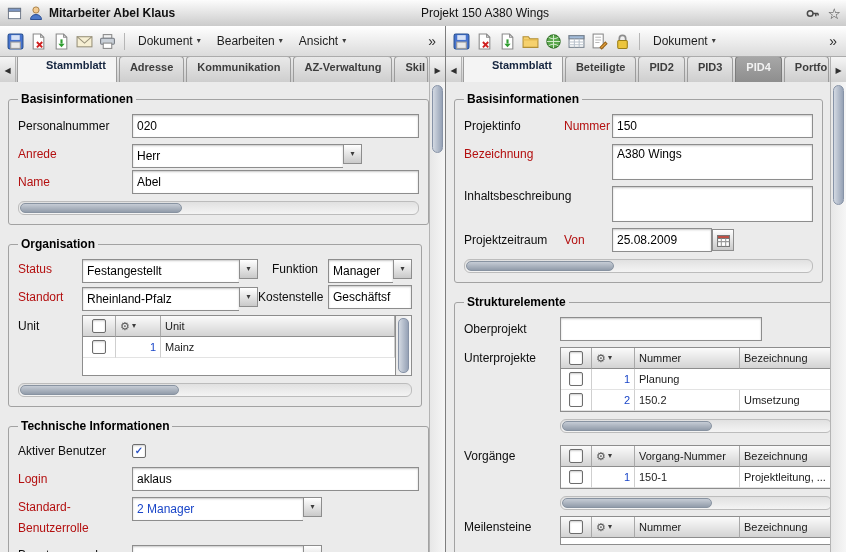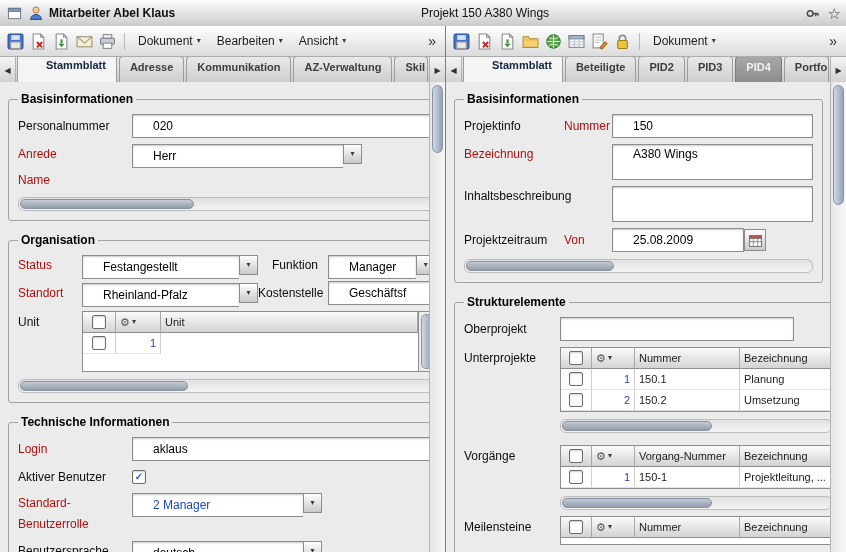--- a/index.html
+++ b/index.html
@@ -49,21 +49,21 @@
     background:linear-gradient(#e1e1e1,#f4f4f4);}
   .hthumb{position:absolute;top:1px;bottom:1px;left:1px;border-radius:5px;
     background:linear-gradient(#c6ccd5,#929caa);border:1px solid #8893a1;}
   
   fieldset.group{border:1px solid #a2a2a2;border-radius:3px;margin:0 4px 12px 2px;padding:2px 9px 9px;}
   fieldset.group legend{font-weight:bold;font-size:12px;color:#000;padding:0 3px;}
   .frow{display:flex;align-items:center;margin:6px 0;min-height:20px;}
   .frow.top{align-items:flex-start;}
   .lbl{flex:0 0 auto;color:#0d0d0d;line-height:15px;}
   .lbl.red{color:#b30f0f;}
-  .inp{background:#fff;border:1px solid #8d8d8d;height:20px;font-size:12px;padding:1px 20px;
+  .inp{background:#fff;border:1px solid #8d8d8d;height:20px;font-size:12px;padding:1px 4px;
     box-shadow:inset 0 1px 2px rgba(0,0,0,.22);color:#000;display:flex;align-items:center;
     overflow:hidden;white-space:nowrap;}
   .inp.tall{height:31px;align-items:flex-start;padding-top:2px;}
   .combo{display:flex;align-items:stretch;height:20px;}
   .combo .inp{flex:1;min-width:0;height:20px;border-right:none;}
   .cbtn{flex:0 0 auto;width:17px;background:linear-gradient(#ffffff,#c9c9c9);border:1px solid #8d8d8d;
     display:flex;align-items:center;justify-content:center;}
   .blue{color:#1a46c8;}
   .checkbox{width:12px;height:12px;background:#fff;border:1px solid #6d6d6d;border-radius:2px;
     box-shadow:inset 0 1px 2px rgba(0,0,0,.2);display:flex;align-items:center;justify-content:center;
@@ -189,20 +189,21 @@
           <span class="lbl red" style="width:114px">Anrede</span>
           <span class="combo" style="width:230px">
             <span class="inp">Herr</span>
             <span class="cbtn">
                 <span class="caret">▾</span>
               </span>
           </span>
         </div>
         <div class="frow">
           <span class="lbl red" style="width:114px">Name</span>
+          <span class="inp" style="width:277px">Abel</span>
         </div>
         <div class="hscroll">
             <div class="hthumb" style="width:40%"></div>
           </div>
       </fieldset>
 
       <fieldset class="group">
         <legend>Organisation</legend>
         <div class="frow">
           <span class="lbl red" style="width:64px">Status</span>
@@ -243,44 +244,45 @@
                     <span class="gear">⚙</span>
                     <span class="caret">▾</span>
                   </span>
                 <span class="gcell" style="flex:1">Unit</span>
               </div>
               <div class="grow">
                 <span class="gcell" style="width:24px;justify-content:center">
                     <span class="checkbox"></span>
                   </span>
                 <span class="gcell gnum" style="width:36px">1</span>
+                <span class="gcell" style="flex:1">Mainz</span>
               </div>
               <div class="gfill" style="height:17px"></div>
             </div>
             <div class="gvs">
                 <div class="gvthumb"></div>
               </div>
           </div>
         </div>
         <div class="hscroll">
             <div class="hthumb" style="width:40%"></div>
           </div>
       </fieldset>
 
       <fieldset class="group">
         <legend>Technische Informationen</legend>
         <div class="frow">
-          <span class="lbl red" style="width:114px">Login</span>
-          <span class="inp" style="width:277px">aklaus</span>
-        </div>
-        <div class="frow">
           <span class="lbl" style="width:114px">Aktiver Benutzer</span>
           <span class="checkbox">
               <span>✓</span>
             </span>
+        </div>
+        <div class="frow">
+          <span class="lbl red" style="width:114px">Login</span>
+          <span class="inp" style="width:277px">aklaus</span>
         </div>
         <div class="frow top" style="min-height:38px">
           <span class="lbl red" style="width:114px;line-height:21px">
             <span style="display:block">Standard-</span>
             <span style="display:block">Benutzerrolle</span>
           </span>
           <span class="combo" style="width:190px">
             <span class="inp blue">2 Manager</span>
             <span class="cbtn">
                 <span class="caret">▾</span>
@@ -433,21 +435,20 @@
                     <span class="caret">▾</span>
                   </span>
                 <span class="gcell" style="width:96px">Nummer</span>
                 <span class="gcell" style="flex:1">Bezeichnung</span>
               </div>
               <div class="grow">
                 <span class="gcell" style="width:22px;justify-content:center">
                     <span class="checkbox"></span>
                   </span>
                 <span class="gcell gnum" style="width:34px">1</span>
-                <span class="gcell" style="width:96px">150.1</span>
                 <span class="gcell" style="flex:1">Planung</span>
               </div>
               <div class="grow">
                 <span class="gcell" style="width:22px;justify-content:center">
                     <span class="checkbox"></span>
                   </span>
                 <span class="gcell gnum" style="width:34px">2</span>
                 <span class="gcell" style="width:96px">150.2</span>
                 <span class="gcell" style="flex:1">Umsetzung</span>
               </div>

